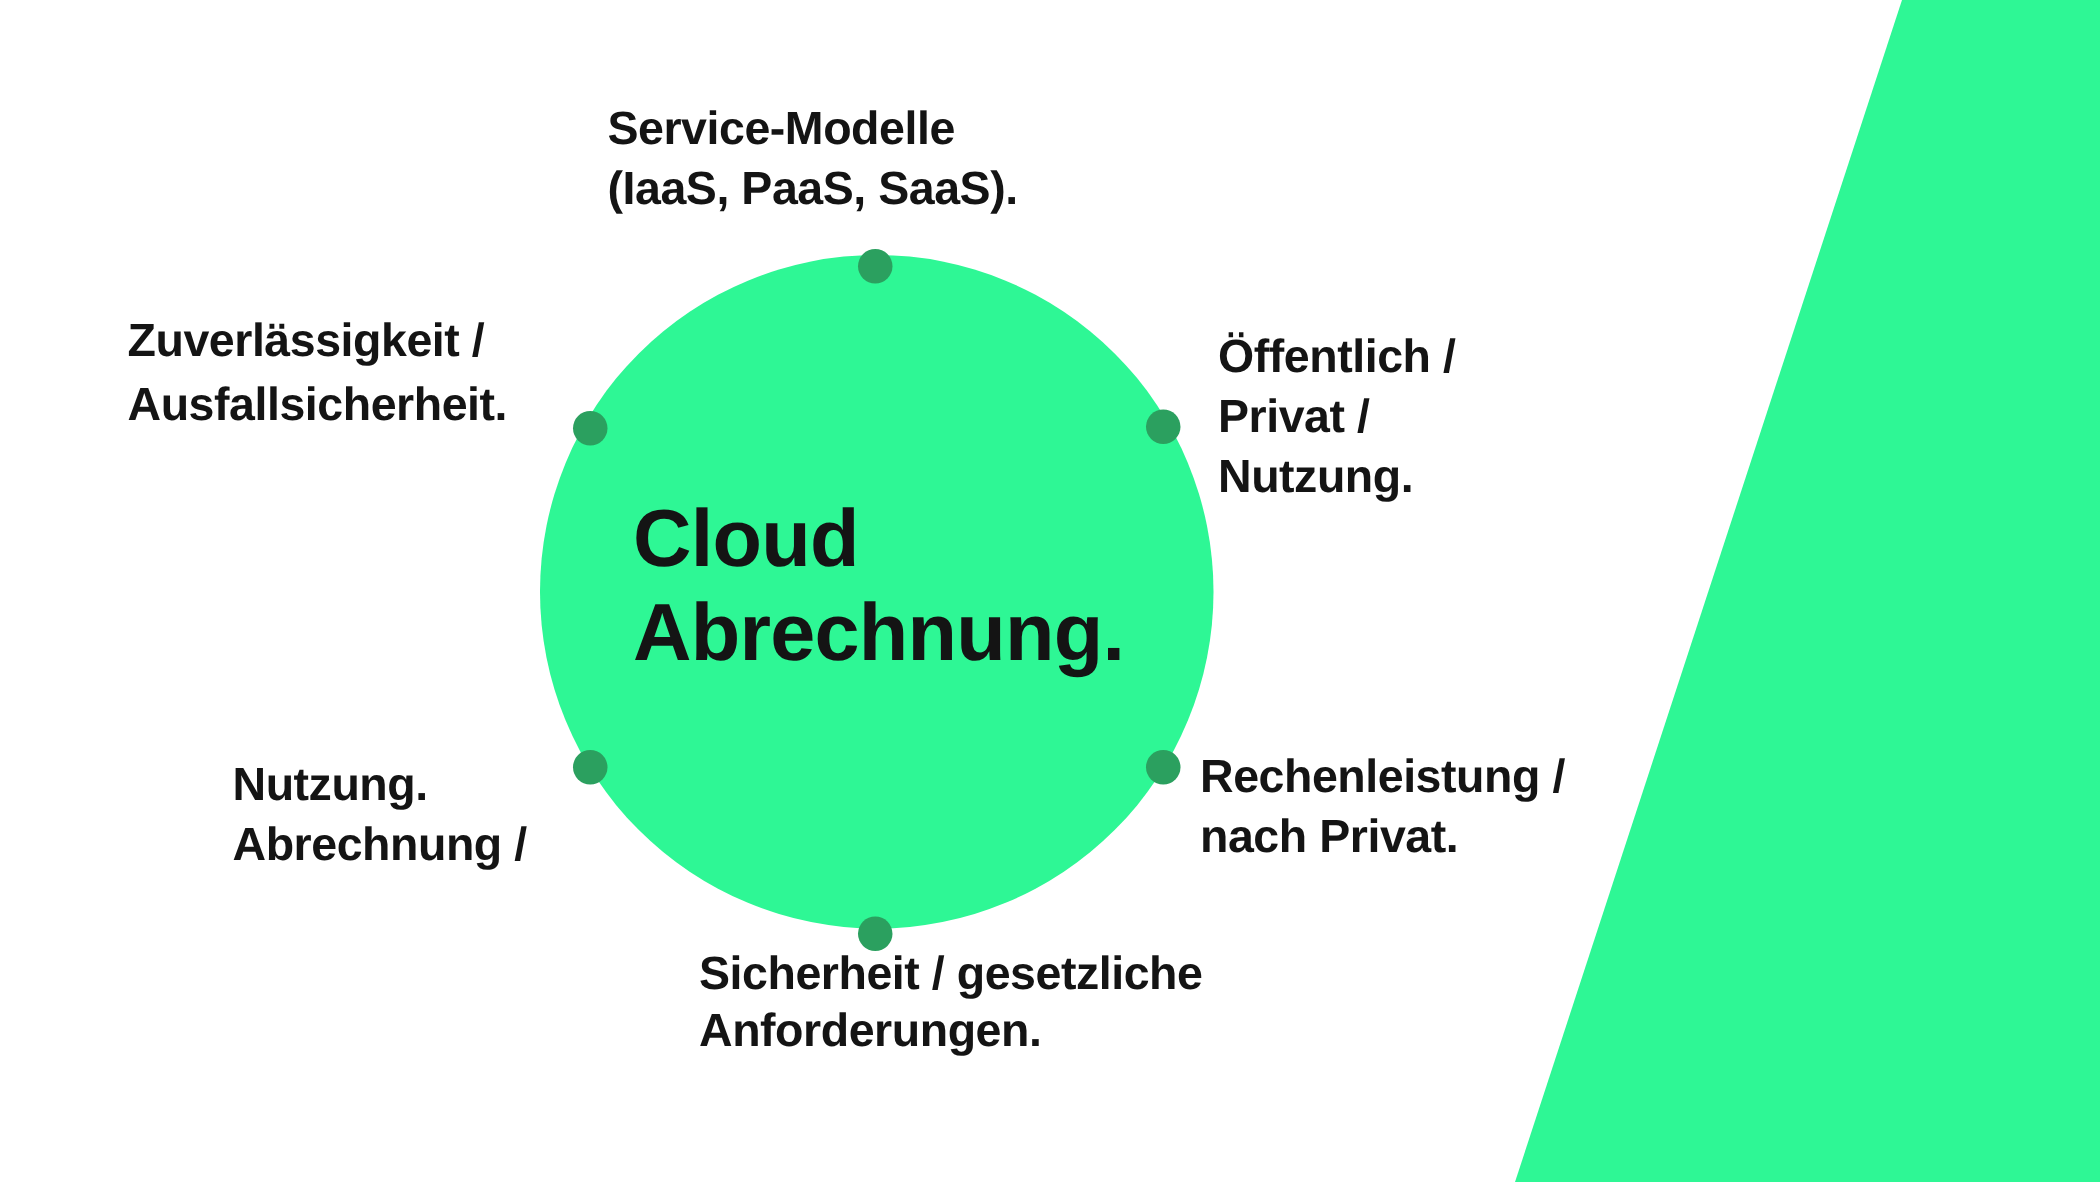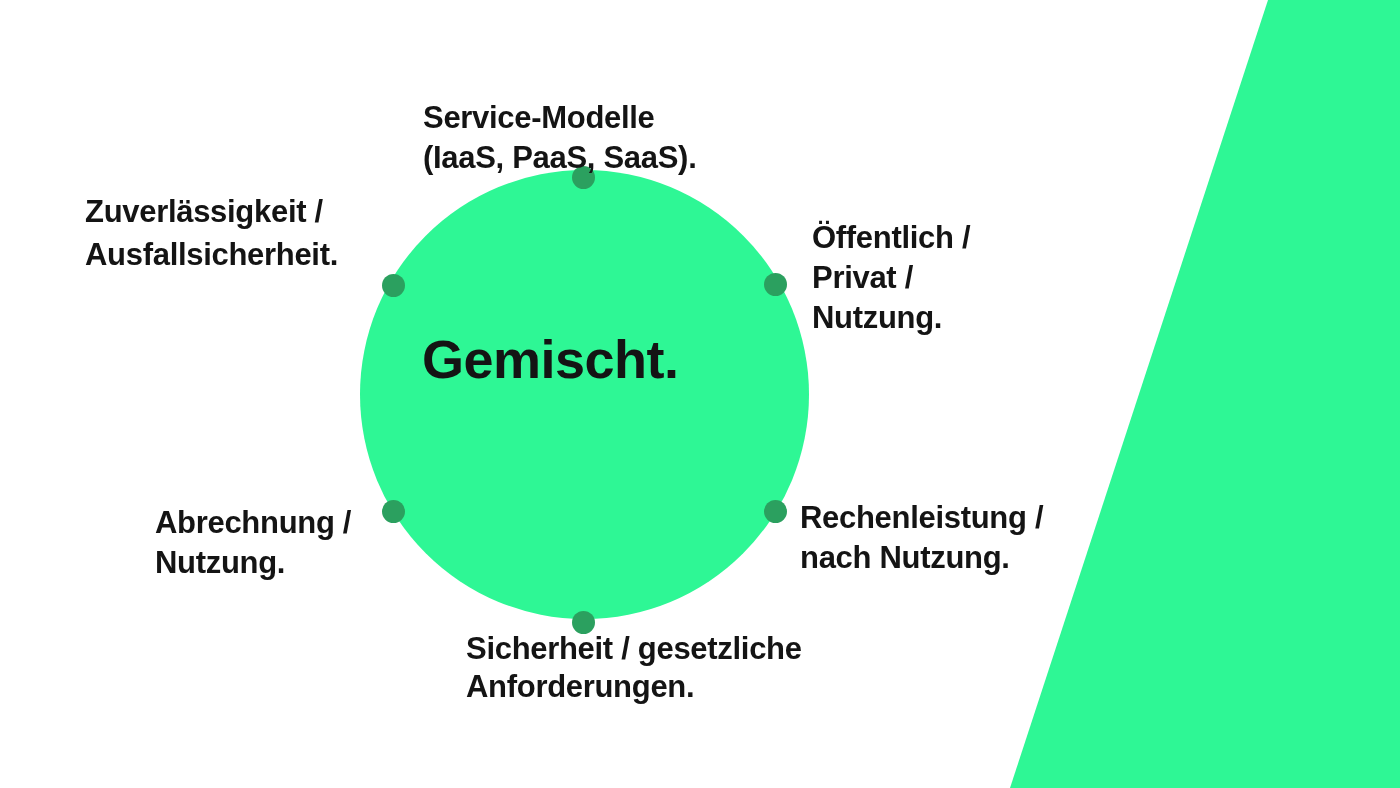--- a/index.html
+++ b/index.html
@@ -60,38 +60,39 @@
   .dot-bottom { left: 572px; top: 611px; }
   .lbl {
     position: absolute;
     font-size: 31px;
     font-weight: bold;
     line-height: 40px;
     letter-spacing: -0.3px;
     white-space: nowrap;
   }
   .lbl span { display: block; }
-  .lbl-top    { left: 423px; top: 66px; margin-top: 32px;  }
-  .lbl-ul     { left: 85px;  top: 190px; line-height: 43px; }
+  .lbl-top    { left: 405px; top: 66px;  }
+  .lbl-ul     { left: 85px;  top: 205px; line-height: 43px; }
   .lbl-ur     { left: 812px; top: 218px; }
   .lbl-ll     { left: 155px; top: 503px; }
   .lbl-lr     { left: 800px; top: 498px; }
   .lbl-bottom { left: 428px; top: 630px; line-height: 38px; margin-left: 38px; }
 </style>
 </head>
 <body>
 
 <div class="stage">
 
   <div class="band"></div>
 
   <div class="circle"></div>
 
   <div class="center-title">
-    <span>Gemischt.</span>
+    <span>Cloud</span>
+    <span>Abrechnung.</span>
   </div>
 
   <div class="dot dot-top"></div>
   <div class="dot dot-ul"></div>
   <div class="dot dot-ur"></div>
   <div class="dot dot-ll"></div>
   <div class="dot dot-lr"></div>
   <div class="dot dot-bottom"></div>
 
   <div class="lbl lbl-top">
@@ -104,27 +105,27 @@
     <span>Ausfallsicherheit.</span>
   </div>
 
   <div class="lbl lbl-ur">
     <span>Öffentlich /</span>
     <span>Privat /</span>
     <span>Nutzung.</span>
   </div>
 
   <div class="lbl lbl-ll">
+    <span>Nutzung.</span>
     <span>Abrechnung /</span>
-    <span>Nutzung.</span>
   </div>
 
   <div class="lbl lbl-lr">
     <span>Rechenleistung /</span>
-    <span>nach Nutzung.</span>
+    <span>nach Privat.</span>
   </div>
 
   <div class="lbl lbl-bottom">
     <span>Sicherheit / gesetzliche</span>
     <span>Anforderungen.</span>
   </div>
 
 </div>
 
 </body></html>

